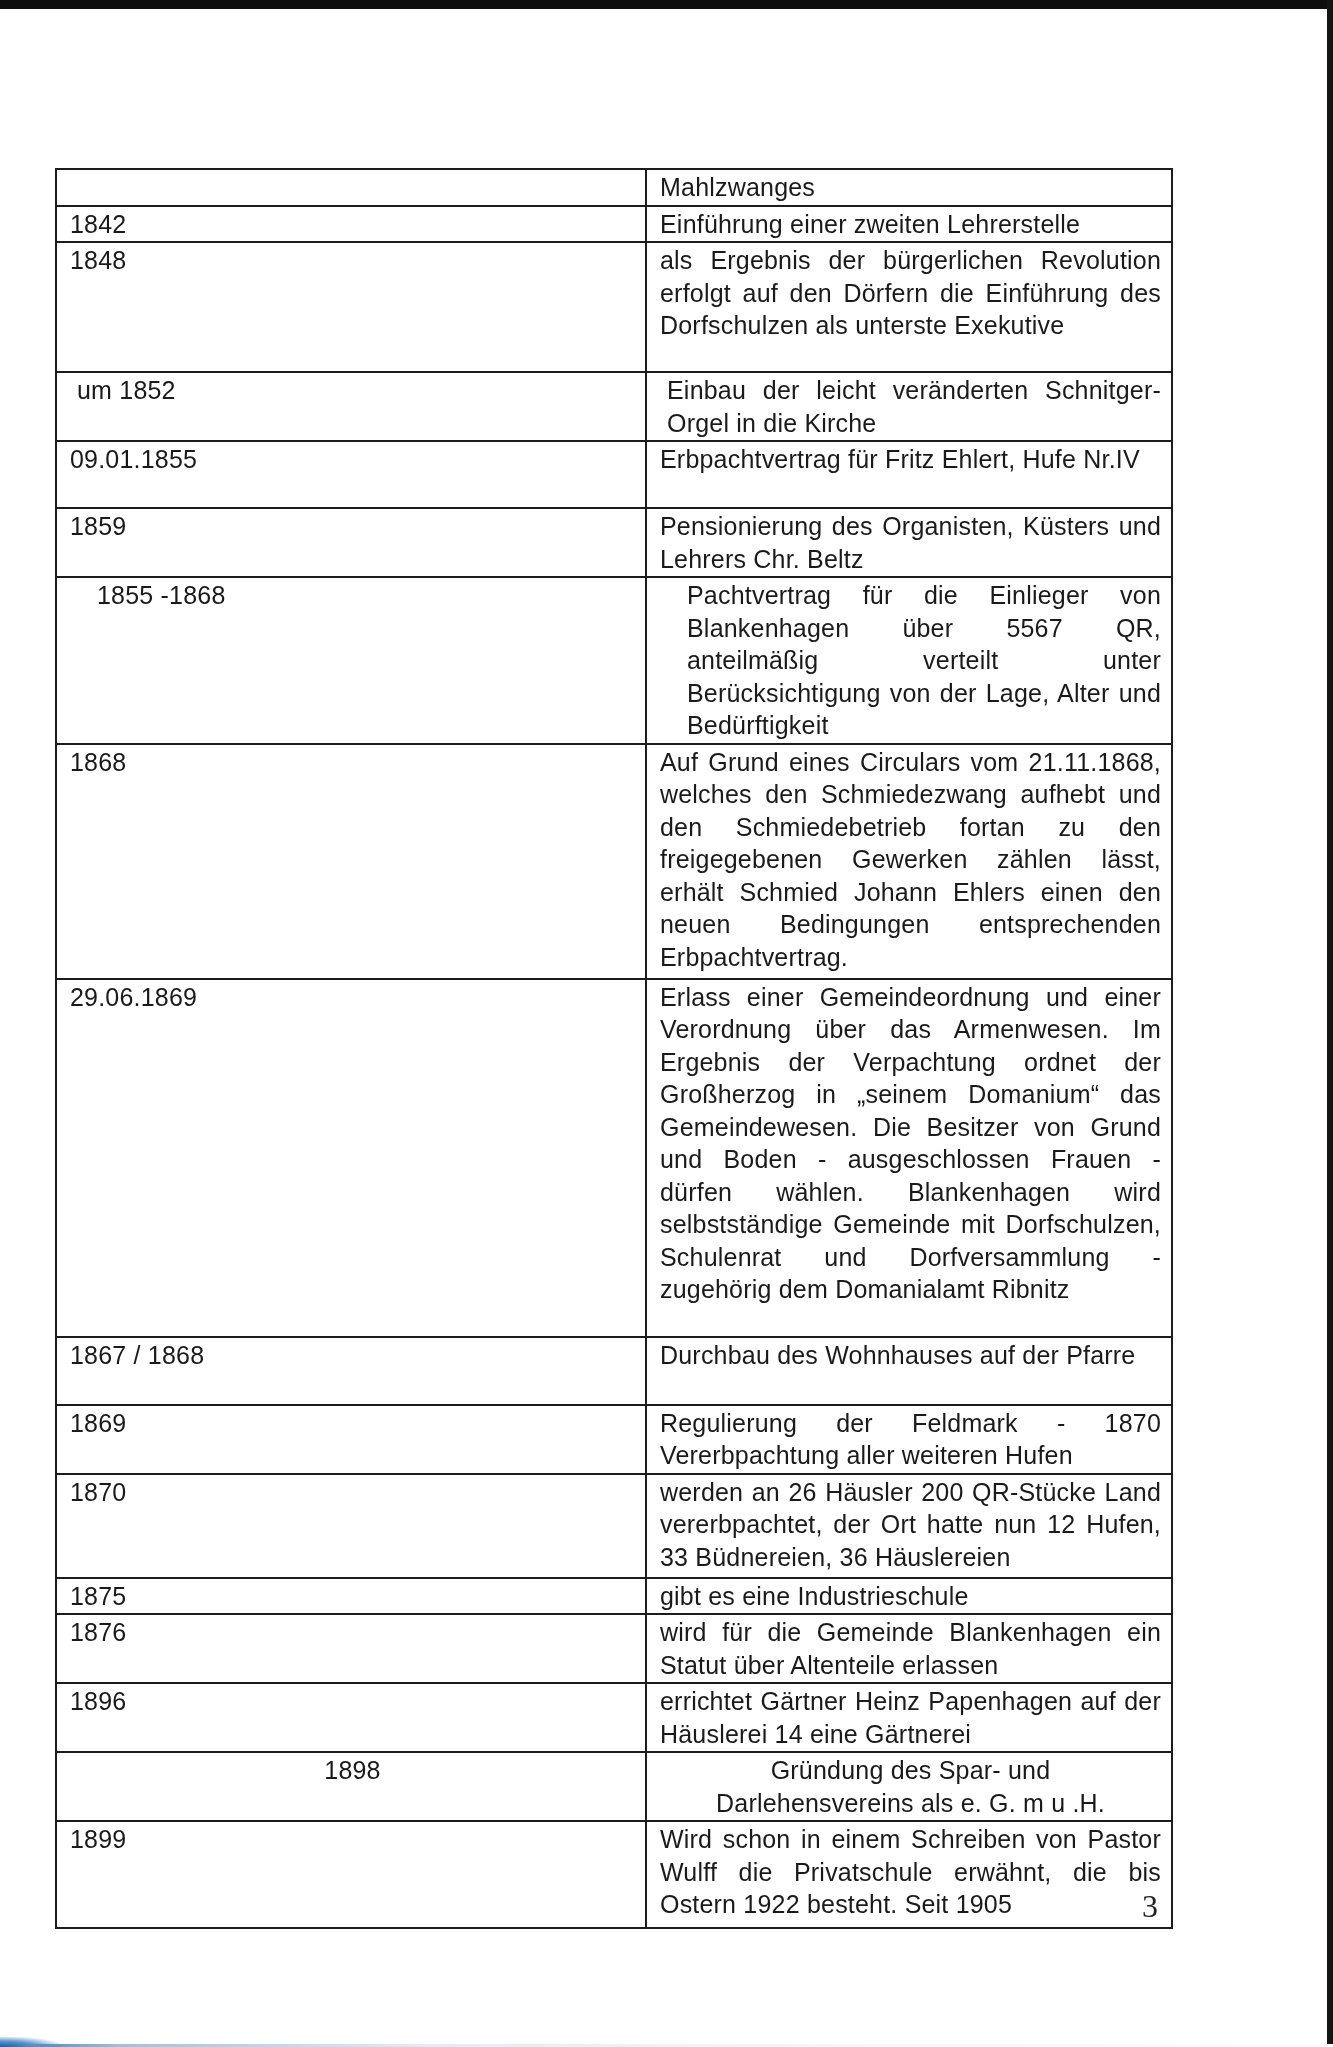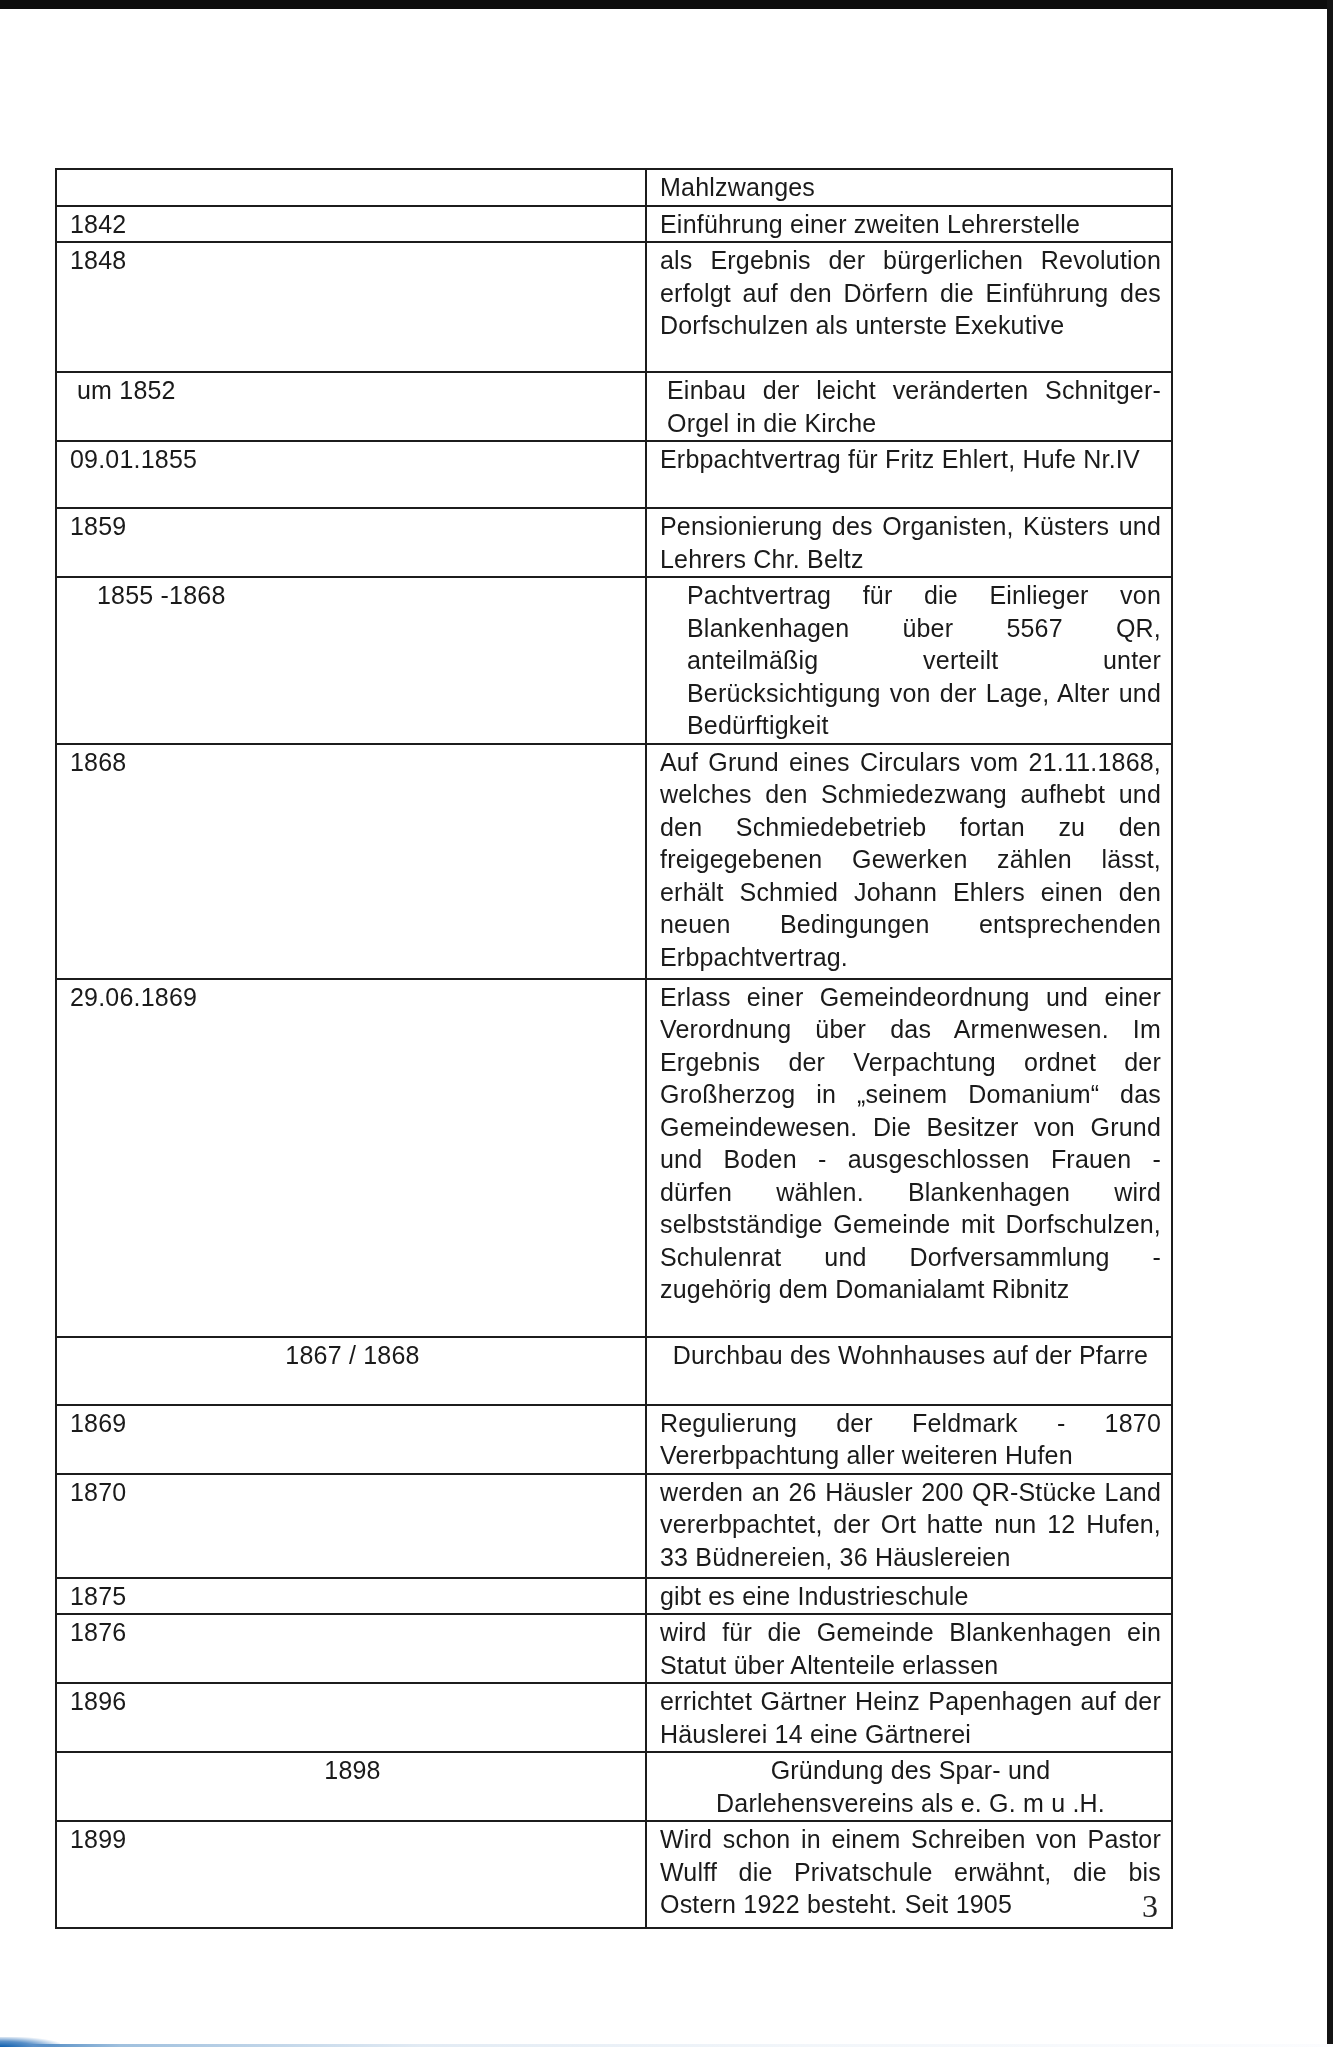--- a/index.html
+++ b/index.html
@@ -72,21 +72,21 @@
   
   tr:nth-child(1)  td { height: 31px;  }
   tr:nth-child(2)  td { height: 31px;  }
   tr:nth-child(3)  td { height: 126px; }
   tr:nth-child(4)  td { height: 63px; padding-left: 20px;  }
   tr:nth-child(5)  td { height: 63px;  }
   tr:nth-child(6)  td { height: 59px;  }
   tr:nth-child(7)  td { height: 133px; padding-left: 40px; }
   tr:nth-child(8)  td { height: 231px; margin-left: 27px; }
   tr:nth-child(9)  td { height: 354px; }
-  tr:nth-child(10) td { height: 64px; text-align: center;  }
+  tr:nth-child(10) td { height: 64px;  }
   tr:nth-child(11) td { height: 61px;  }
   tr:nth-child(12) td { height: 100px; }
   tr:nth-child(13) td { height: 27px;  }
   tr:nth-child(14) td { height: 63px;  }
   tr:nth-child(15) td { height: 64px;  }
   tr:nth-child(16) td { height: 58px; text-align: center;  }
   tr:nth-child(17) td { height: 103px; }
 
   .page-number {
     position: absolute;

